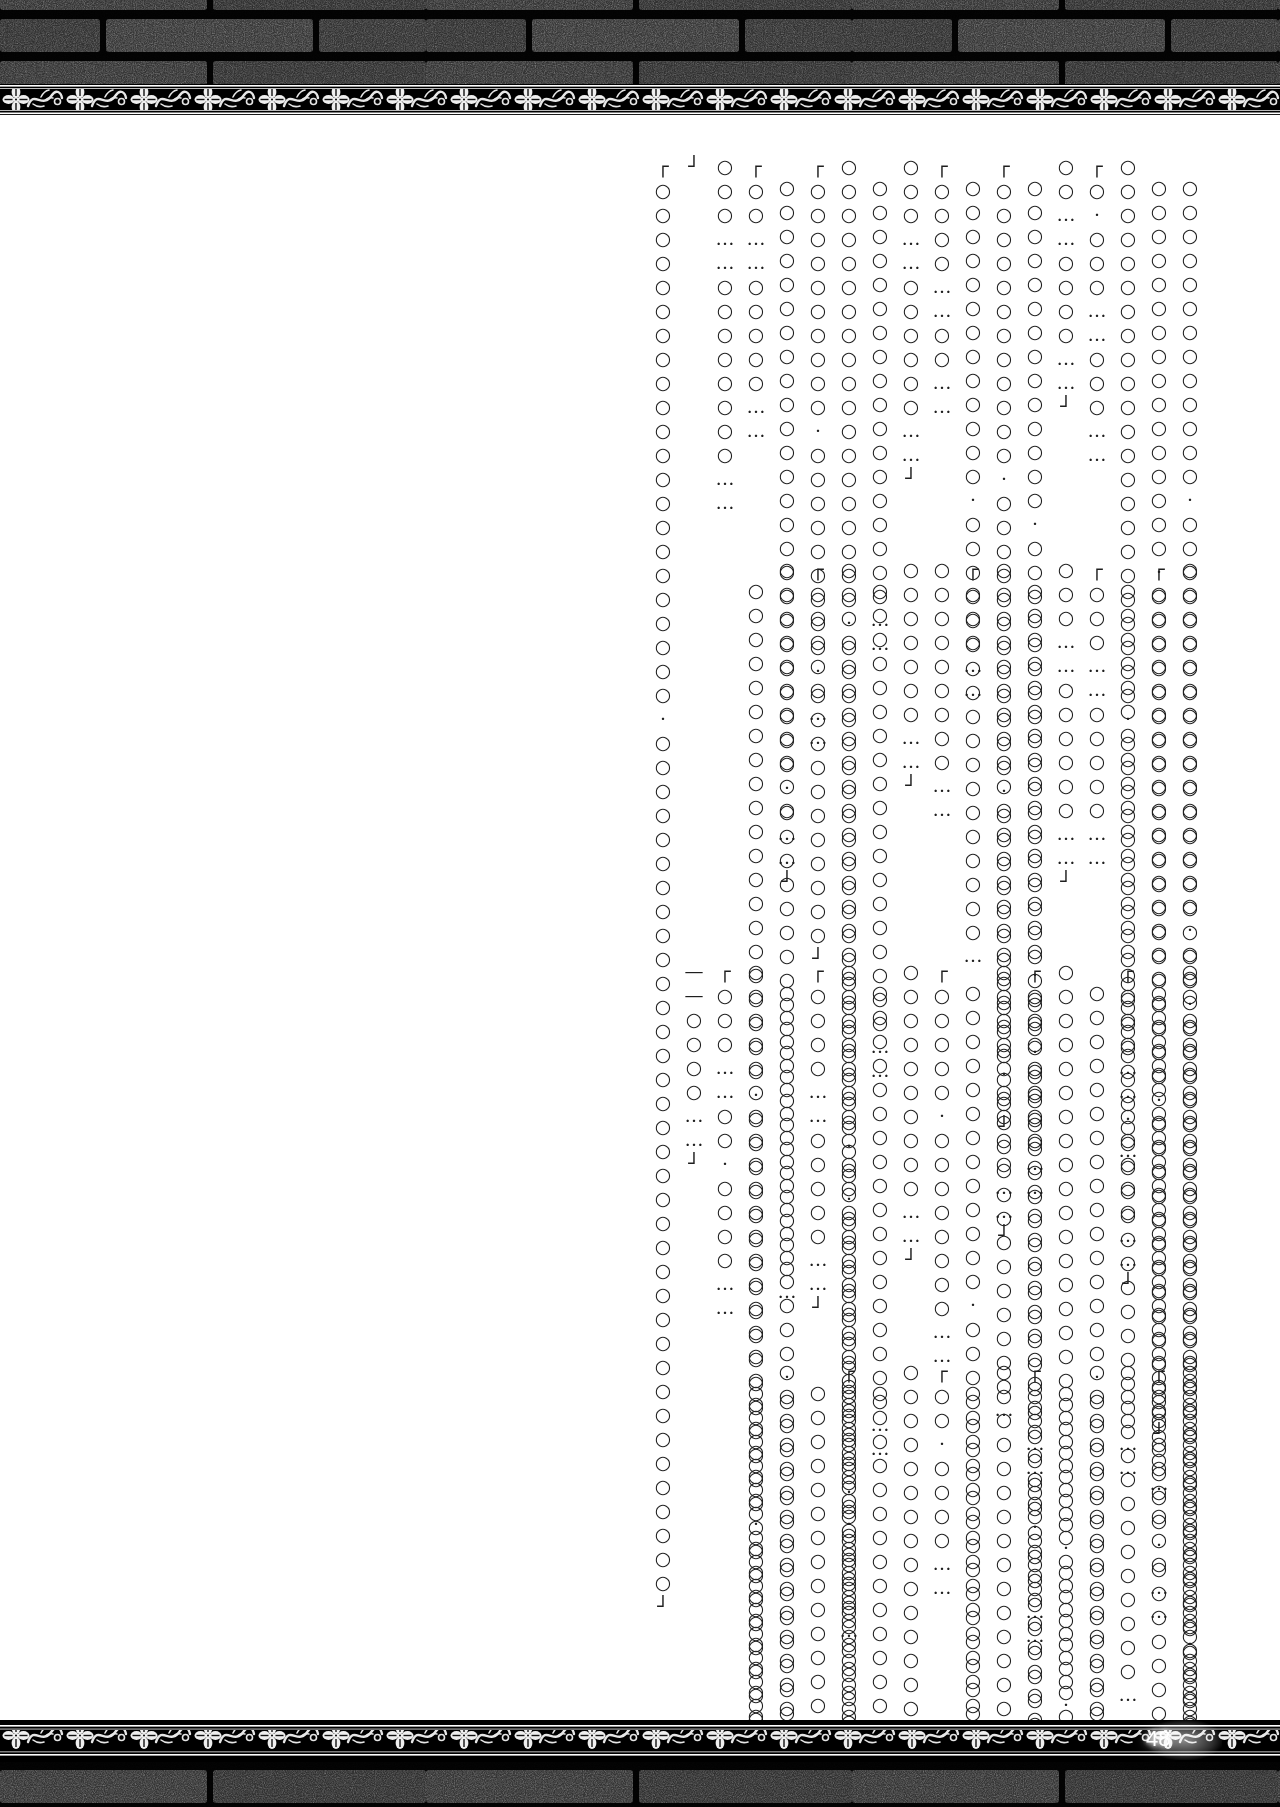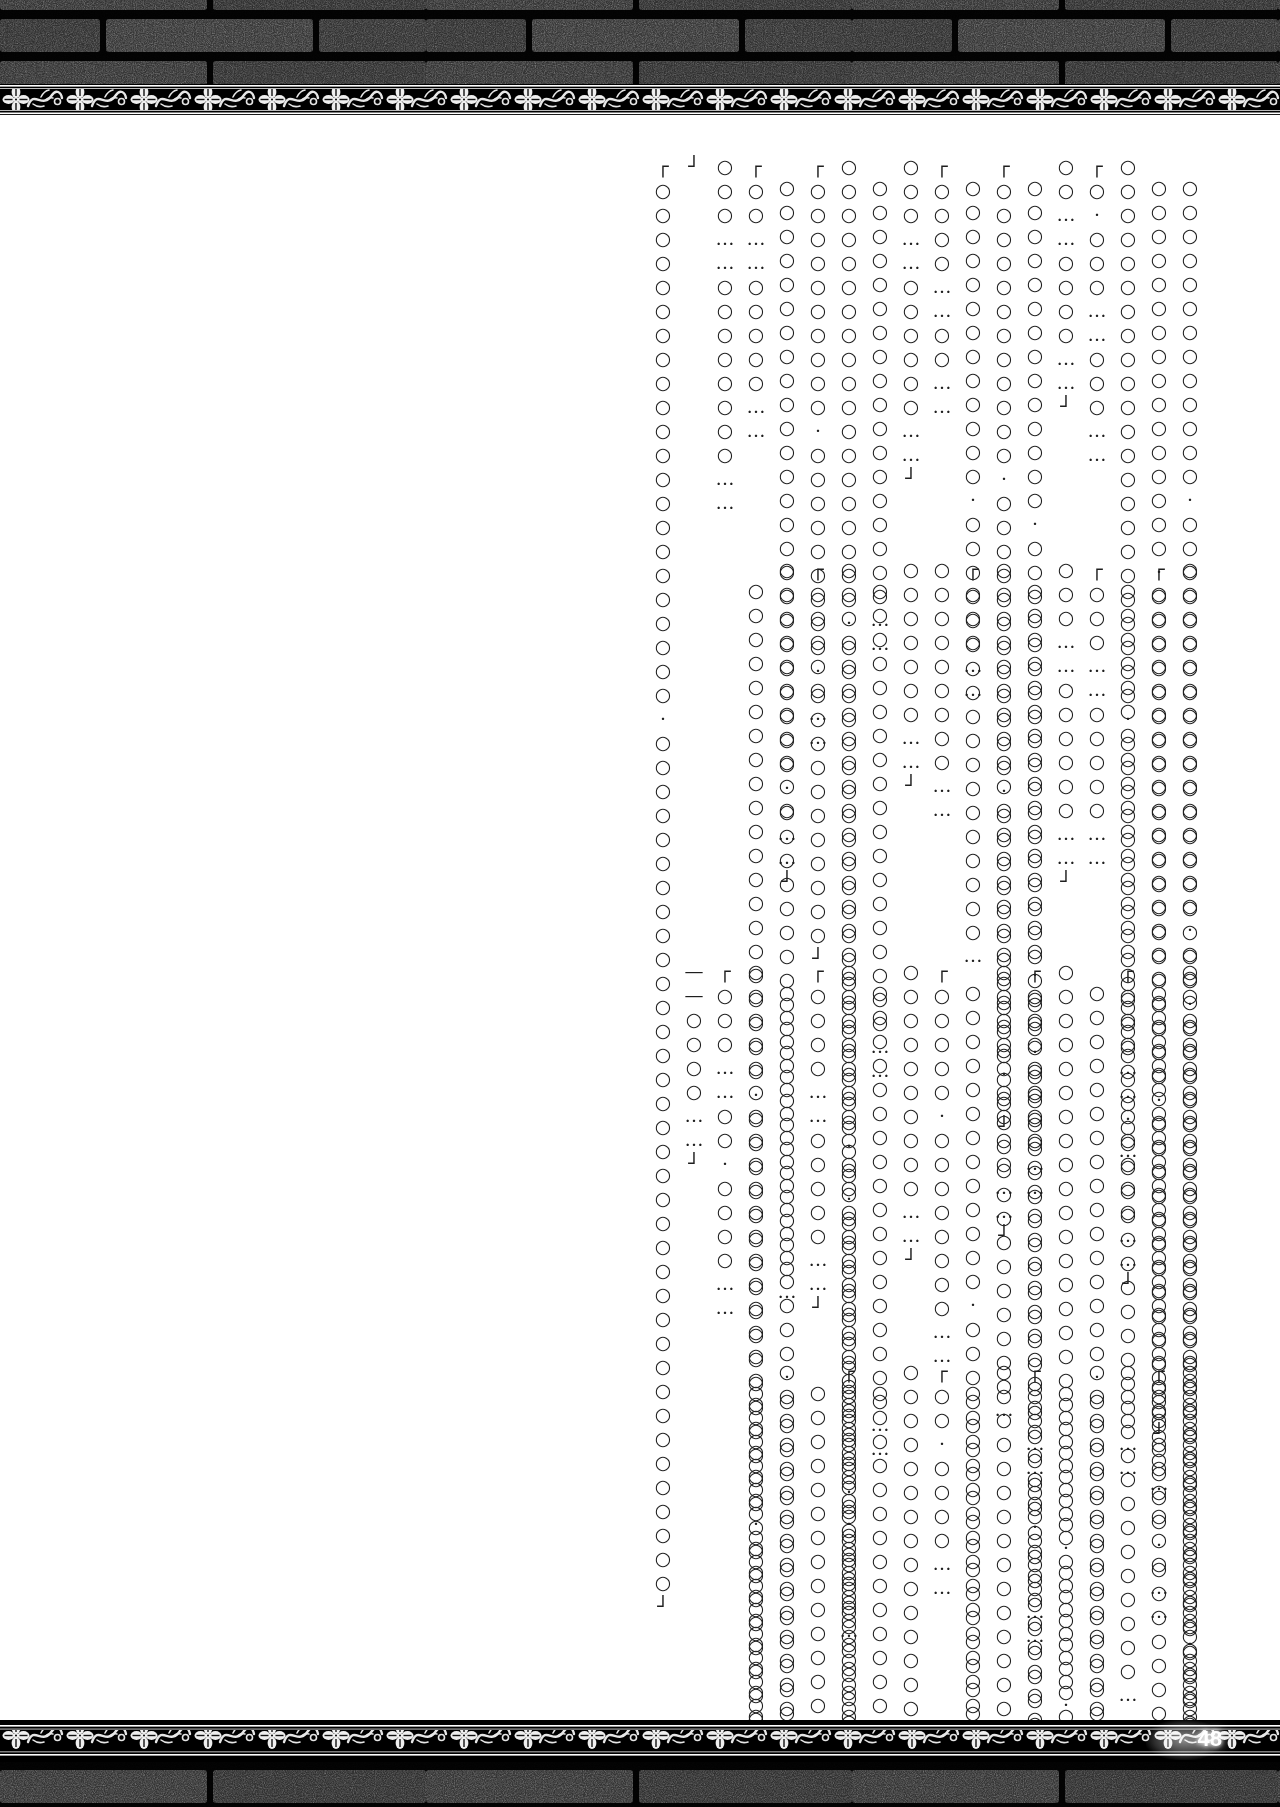--- a/index.html
+++ b/index.html
@@ -43,24 +43,24 @@
     width: 76px;
     height: 40px;
     background: radial-gradient(ellipse at center, rgba(255,255,255,0.55) 0%, rgba(255,255,255,0.18) 55%, rgba(255,255,255,0) 75%);
     pointer-events: none;
   }
   .page-number {
     position: absolute;
     left: 1146px;
     top: 1726px;
     width: 76px;
-    text-align: right;
+    text-align: left;
     font-family: "Liberation Sans", sans-serif;
     font-size: 22px;
-    font-weight: bold;
+    font-weight: normal;
     color: #ffffff;
     text-shadow: 0 0 4px #ffffff, 0 0 9px rgba(255,255,255,0.9), 0 0 16px rgba(255,255,255,0.6);
   }
 </style>
 </head>
 <body>
 
 <div class="page">
 
   <svg class="band brick-top" width="1280" height="84" aria-hidden="true">

